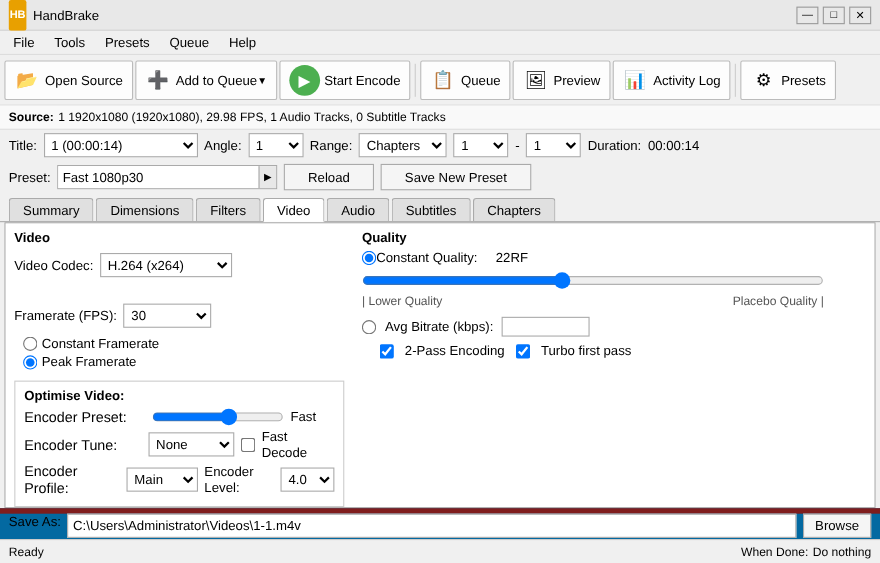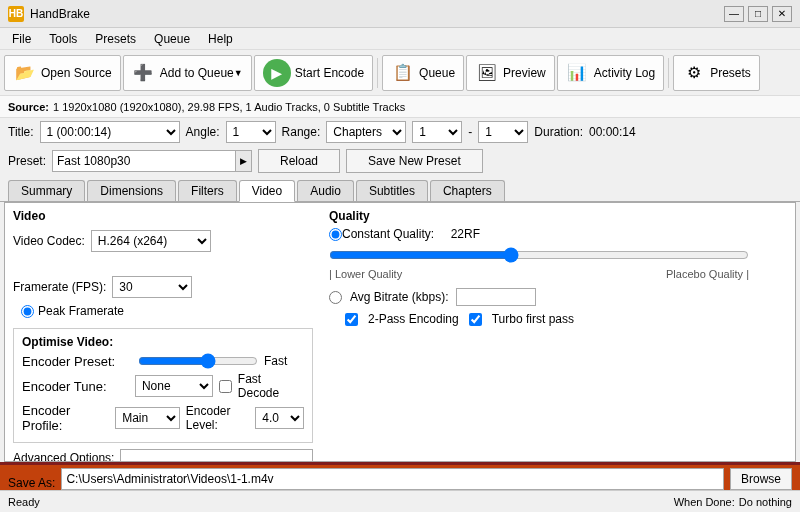--- a/index.html
+++ b/index.html
@@ -22,21 +22,21 @@
       border-bottom: 1px solid #ccc;
       justify-content: space-between;
     }
     #title-bar-left {
       display: flex;
       align-items: center;
       gap: 6px;
     }
     .title-icon {
       width: 16px;
-      height: 16px;
+      height: 28px;
       background: #e8a000;
       border-radius: 2px;
       display: flex;
       align-items: center;
       justify-content: center;
       font-size: 10px;
       color: white;
       font-weight: bold;
     }
     #title-bar-controls {
@@ -260,24 +260,24 @@
       width: 100%;
       height: 40px;
       border: 1px solid #aaa;
       font-size: 12px;
       resize: none;
       background: white;
     }
     
     #save-bar {
       height: 28px;
-      background: #c2410c;
-      border-top: 3px solid #7f1d1d;
-      display: flex;
-      align-items: flex-end;
+      background: #0369a1;
+      border-top: 5px solid #7f1d1d;
+      display: flex;
+      align-items: flex-start;
       padding: 0 8px;
       gap: 6px;
     }
     #status-bar {
       height: 22px;
       background: #f0f0f0;
       border-top: 1px solid #ccc;
       display: flex;
       align-items: center;
       padding: 0 8px;
@@ -464,20 +464,24 @@
           <span class="form-label">Video Codec:</span>
           <select style="width:120px;">
             <option>H.264 (x264)</option>
           </select>
         </div>
         <div class="form-row" style="padding-left:0; margin-top:18px;">
           <span class="form-label">Framerate (FPS):</span>
           <select style="width:80px;">
             <option>30</option>
           </select>
+        </div>
+        <div class="radio-row" style="padding-left:8px; margin-top:4px;">
+          <input type="radio" name="framerate-mode" style="">
+          <span>Constant Framerate</span>
         </div>
         <div class="radio-row" style="padding-left:8px;">
           <input type="radio" name="framerate-mode" checked="" style="">
           <span>Peak Framerate</span>
         </div>
 
         <div class="optimise-section" style="margin-top:10px;">
           <div class="section-title">Optimise Video:</div>
           <div class="encoder-row" style="margin-top:4px;">
             <span class="encoder-label">Encoder Preset:</span>

